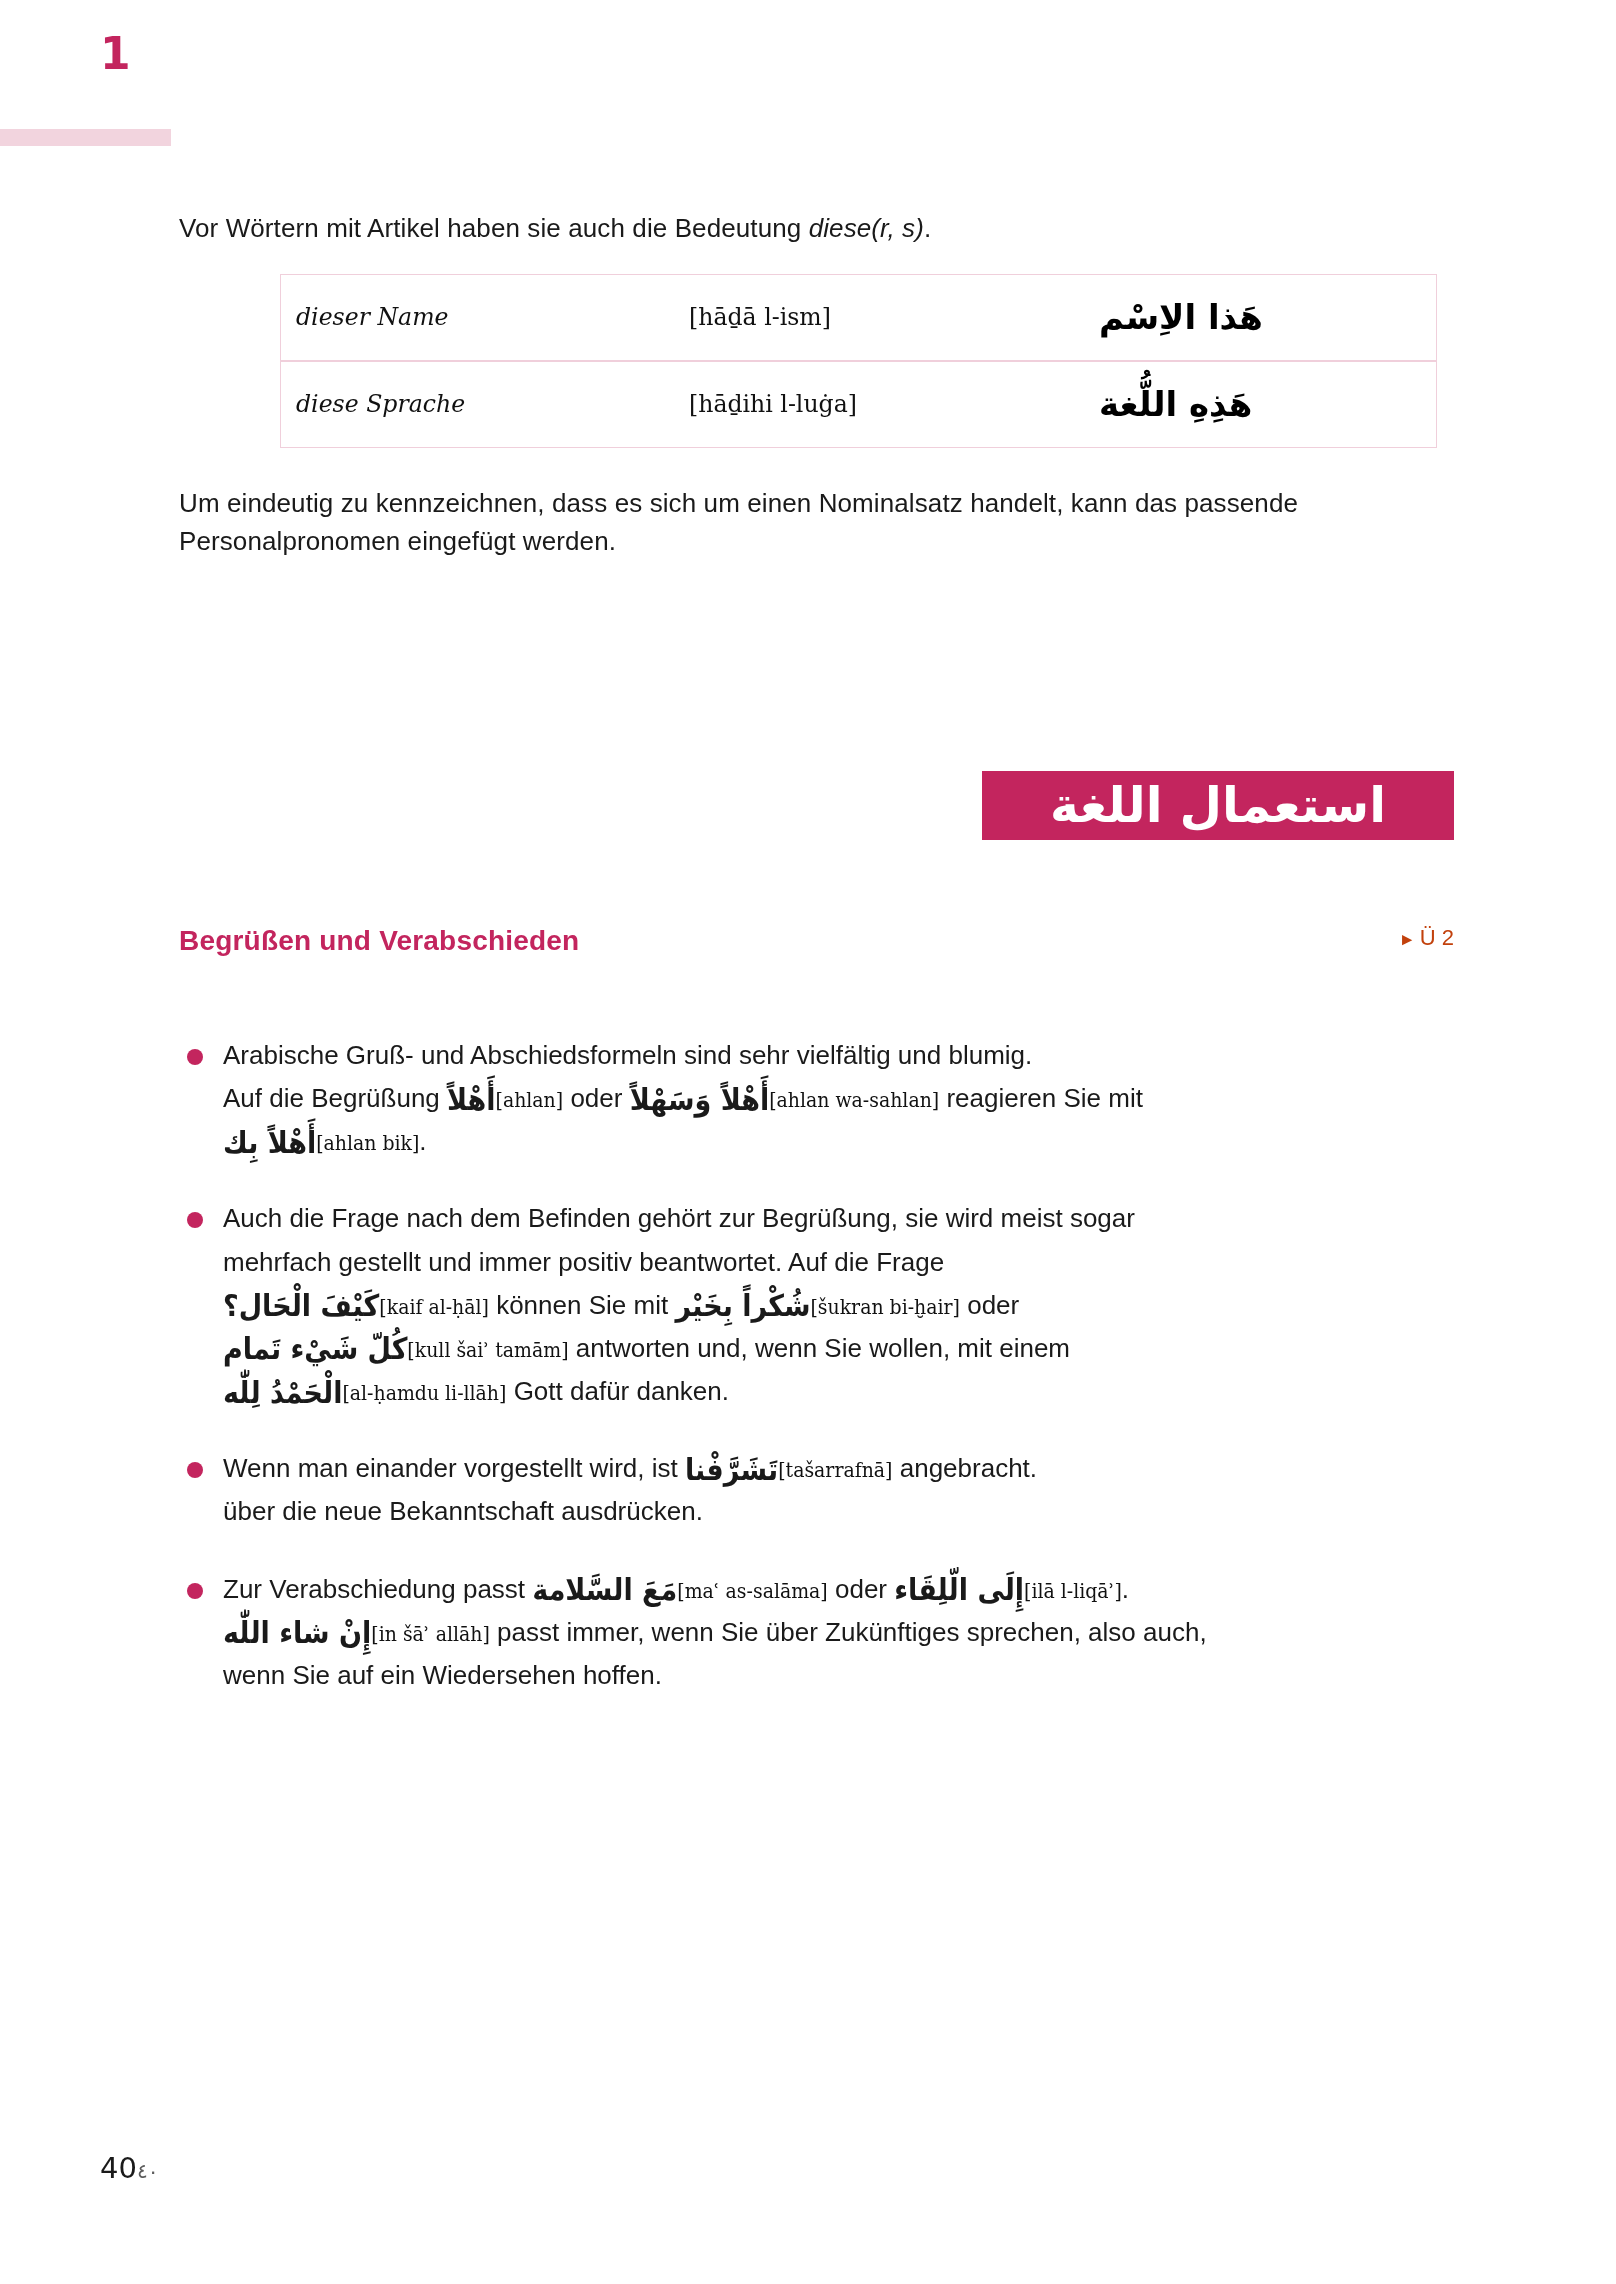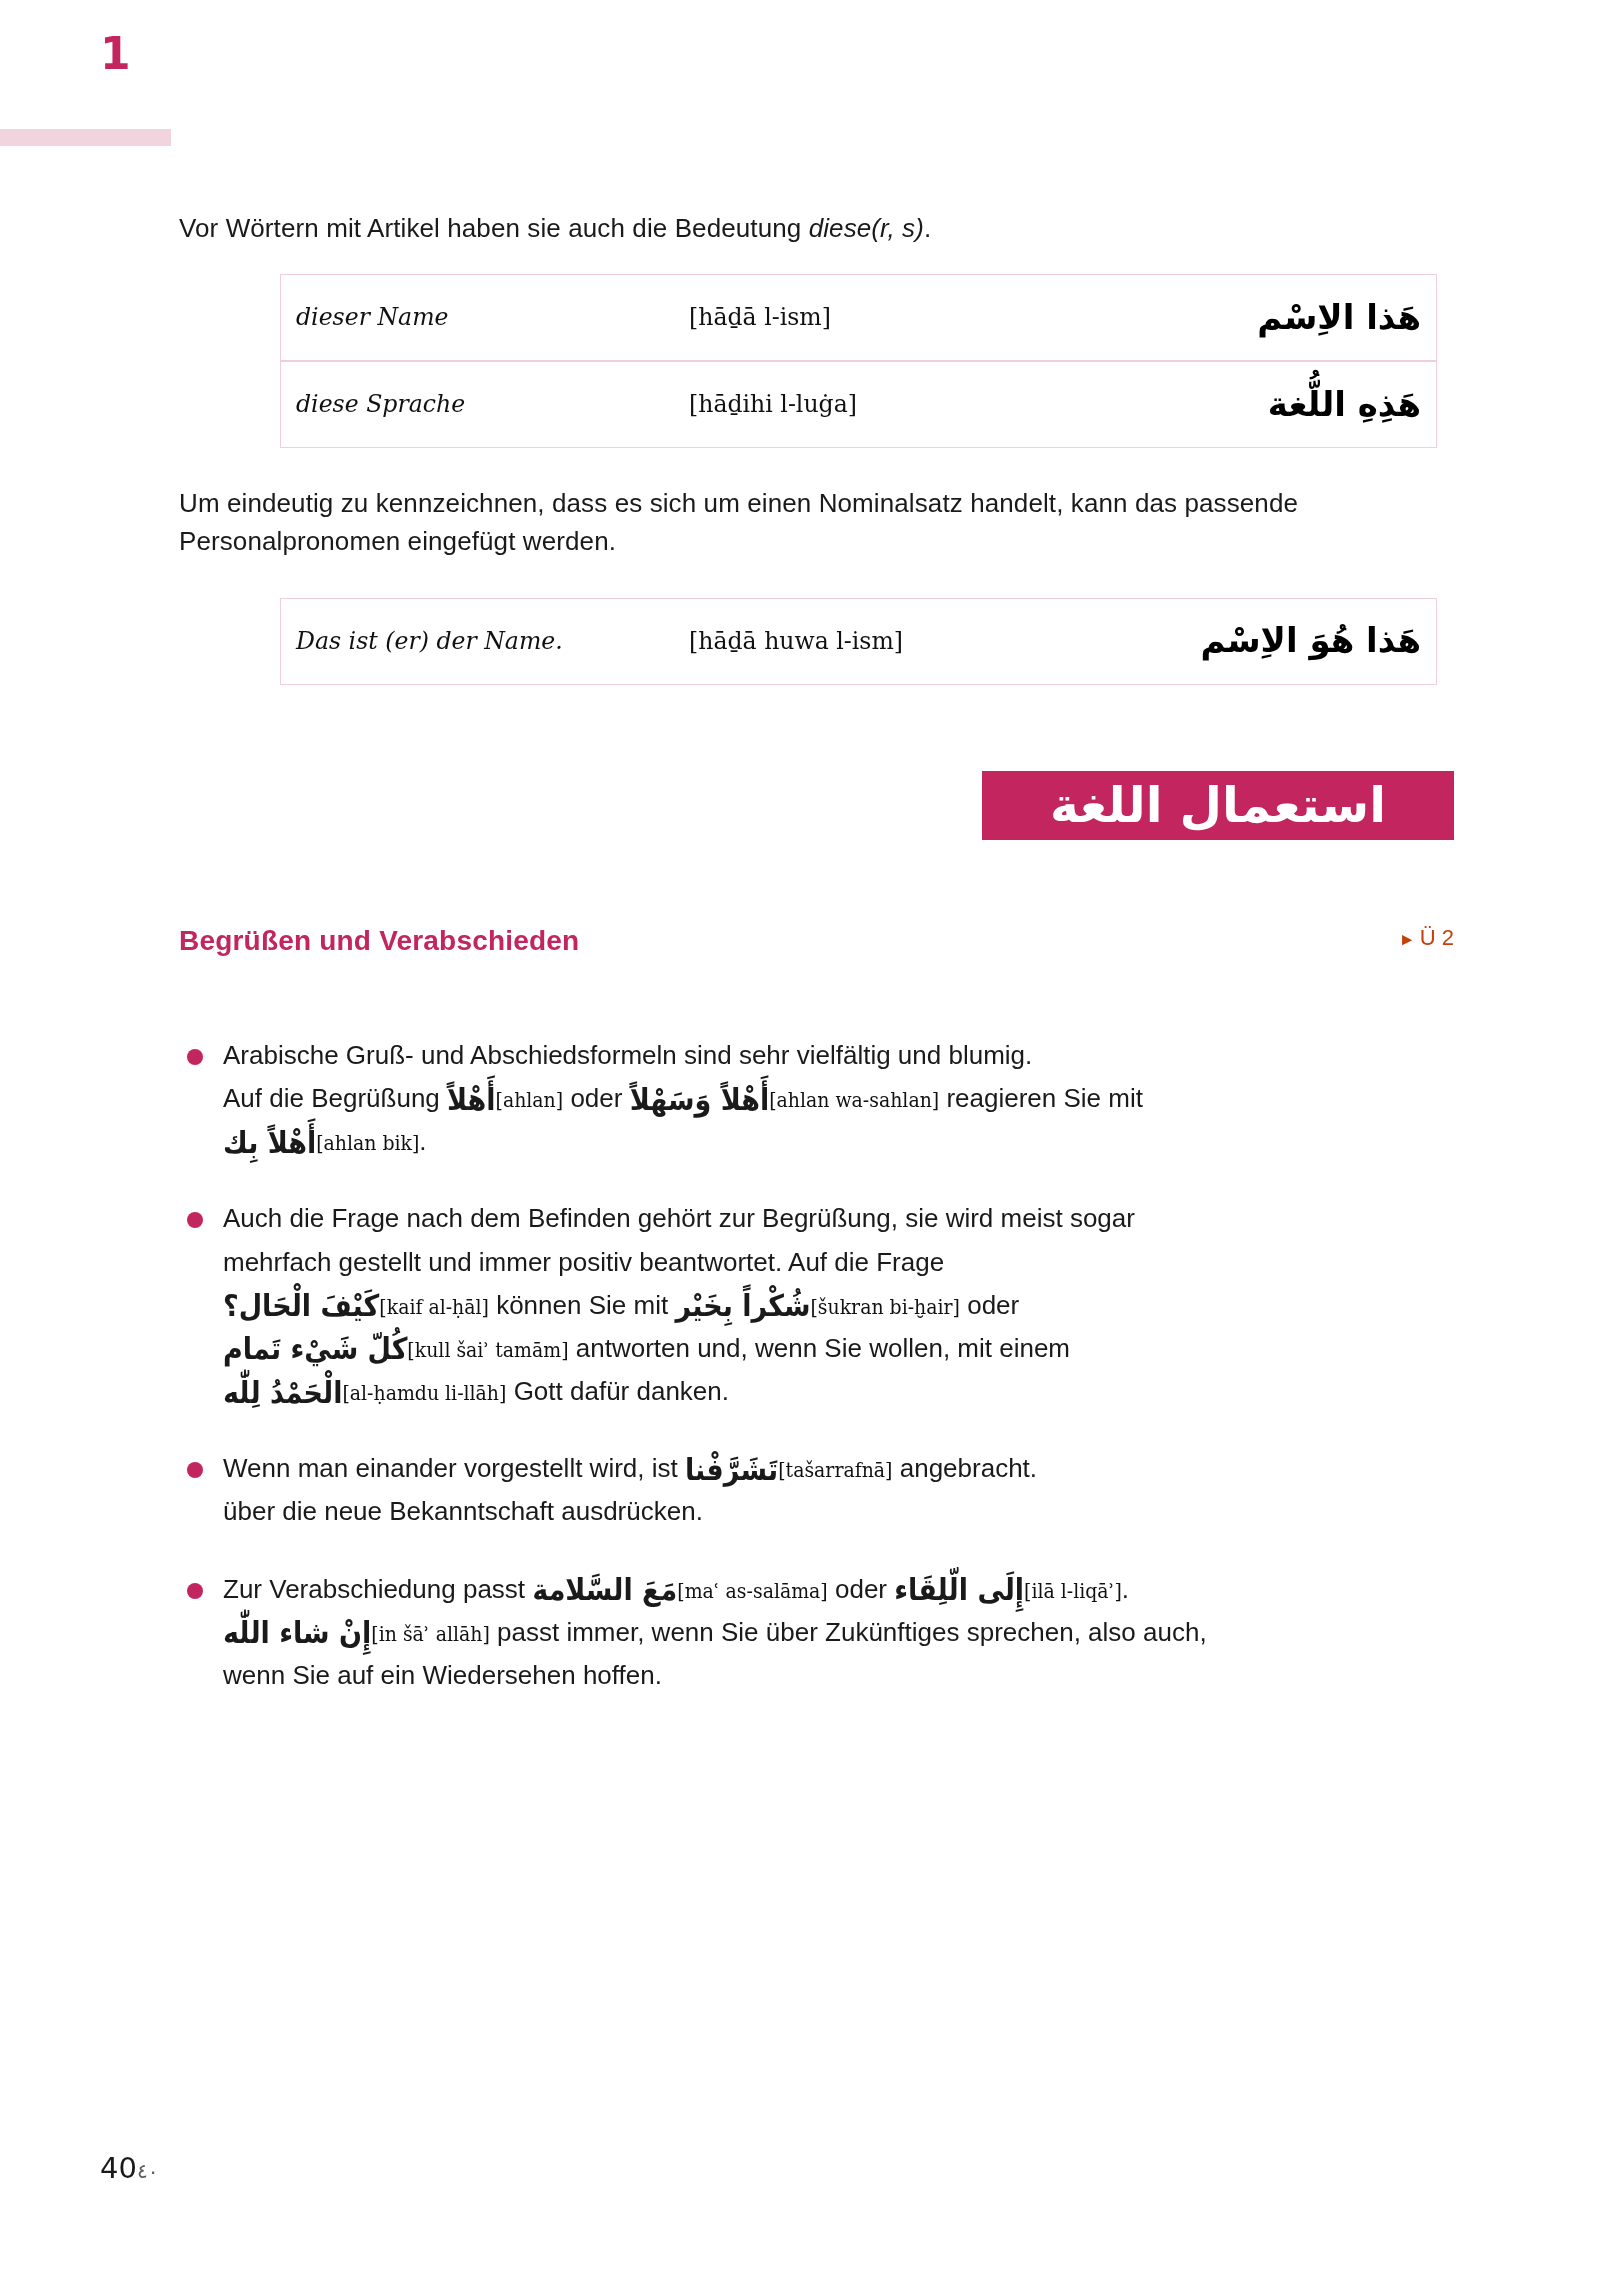--- a/index.html
+++ b/index.html
@@ -77,21 +77,21 @@
   }
   .c-tr {
     width: 380px;
     font-size: 23.6px;
     font-family: "DejaVu Serif", serif;
     color: #111;
     text-align: left;
     padding-left: 17px;
   }
   .c-ar {
-    text-align: right;
+    text-align: left;
     direction: rtl;
     font-size: 34px;
     font-family: "DejaVu Sans", sans-serif;
     font-weight: 700;
     line-height: 1.35;
     color: #000;
     padding-right: 18.6px;
   }
 
   
@@ -228,29 +228,20 @@
     <tr>
       <td class="c-de">diese Sprache</td>
       <td class="c-tr">[hāḏihi l-luġa]</td>
       <td class="c-ar">هَذِهِ اللُّغة</td>
     </tr>
   </tbody>
     </table>
 
   <p class="para" style="margin-top:37px;width:1233px;">Um eindeutig zu kennzeichnen, dass es sich um einen Nominalsatz handelt, kann das passende Personalpronomen eingefügt werden.</p>
 
-  <table class="tbl" style="margin-top:37px;">
-    <tbody>
-        <tr>
-      <td class="c-de">Das ist (er) der Name.</td>
-      <td class="c-tr">[hāḏā huwa l-ism]</td>
-      <td class="c-ar">هَذا هُوَ الاِسْم</td>
-    </tr>
-  </tbody>
-    </table>
 
 </div>
 
 <div class="banner">
   <span>استعمال اللغة</span>
 </div>
 
 <div class="sec-head">
   <div class="sec-title">Begrüßen und Verabschieden</div>
   <div class="sec-ref">

